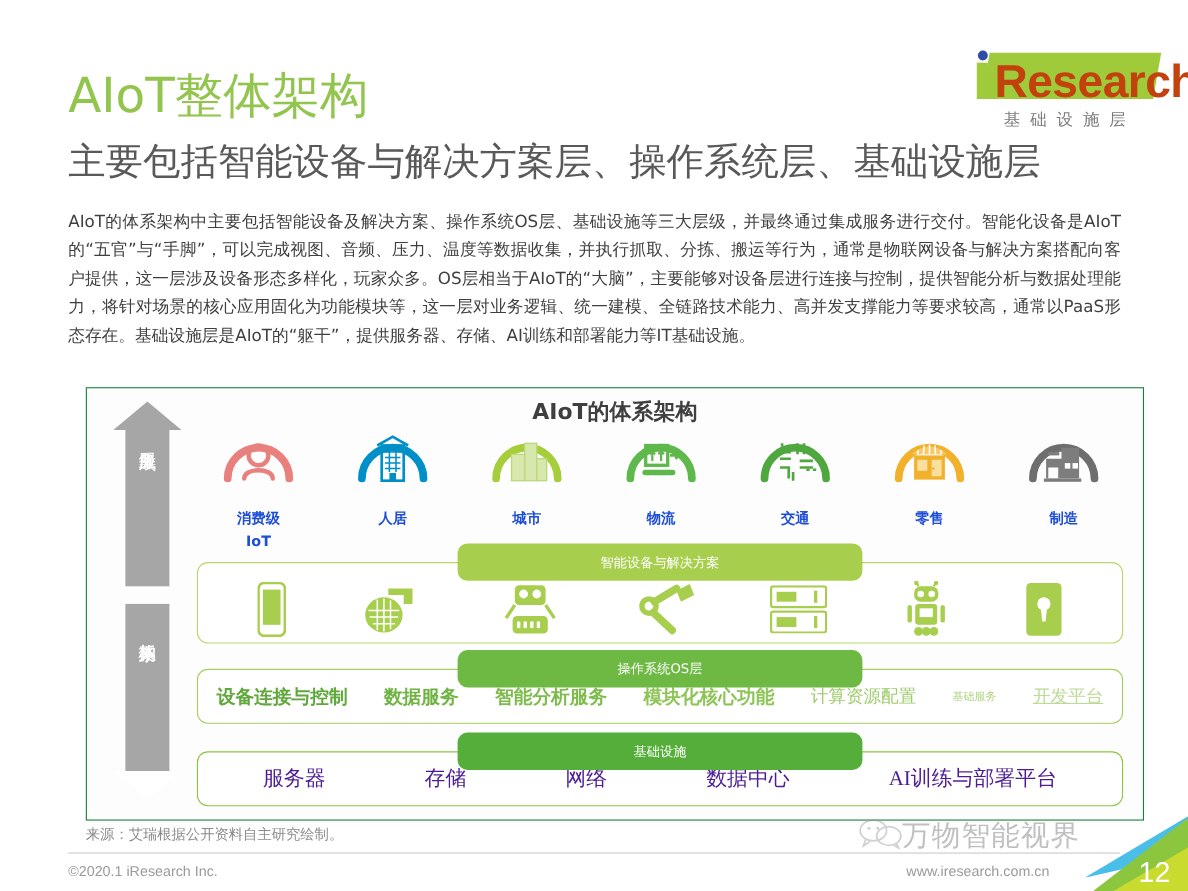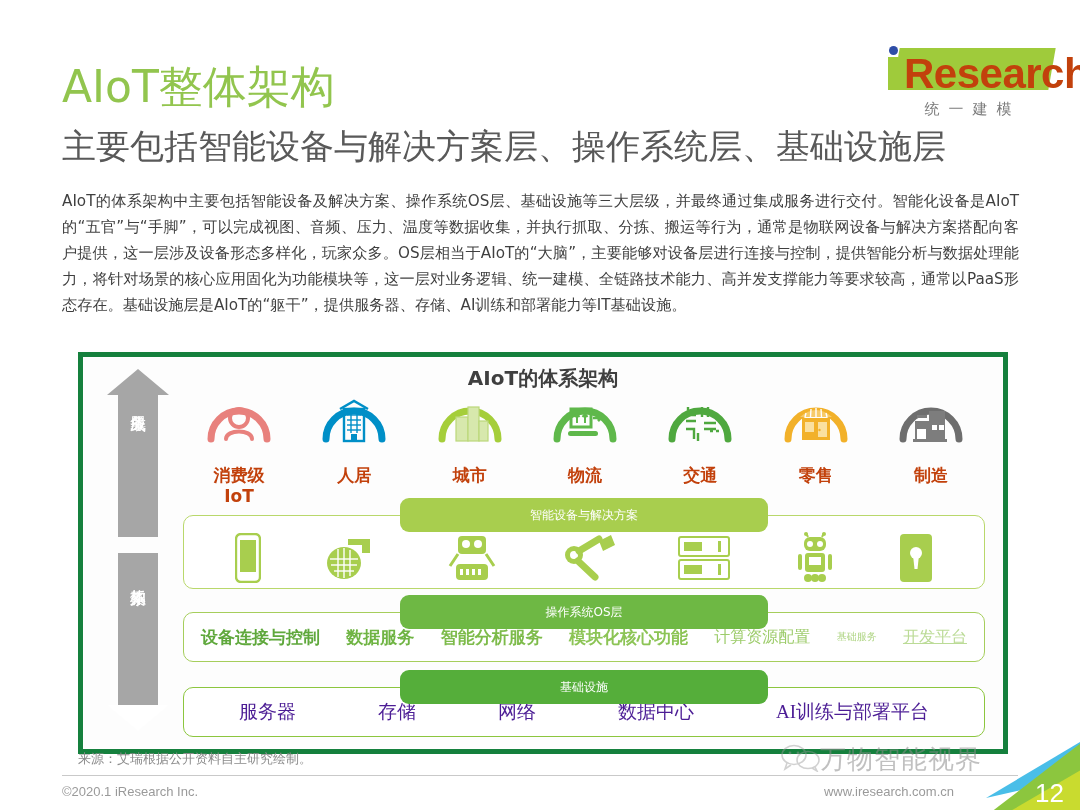--- a/index.html
+++ b/index.html
@@ -54,22 +54,23 @@
     position:absolute;left:62px;top:188px;width:957px;
     font-size:15.2px;line-height:26px;color:#3f3f3f;
     font-family:"DejaVu Sans",sans-serif;
     text-align:justify;
   }
 
   
   .diagram{
     position:absolute;left:78px;top:352px;width:920px;height:392px;
     background:#fdfdfd;
-    border:5px solid #15803d;
+    border:1px solid #15803d;
     box-shadow:0 0 0 1px #ffffff inset;
+    padding-left:40px;
   }
   .diagram-title{
     position:absolute;left:0;right:0;top:8px;text-align:center;
     font-size:20px;font-weight:bold;color:#3f3f3f;
     font-family:"DejaVu Sans",sans-serif;
   }
 
   
   .vbar{position:absolute;left:24px;width:62px;}
   .vbar .shaft{position:absolute;left:11px;width:40px;background:#A6A6A6;}
@@ -105,21 +106,21 @@
   .scenarios{
     position:absolute;left:100px;top:30px;right:16px;height:135px;
     display:flex;justify-content:space-between;align-items:flex-start;
   }
   .scen{width:112px;text-align:center;}
   .ring{
     position:relative;width:72px;height:72px;margin:0 auto;
   }
   .ring svg{display:block;}
   .scen-label{
-    margin-top:6px;font-size:17px;font-weight:bold;color:#c2410c;
+    margin-top:6px;font-size:13px;font-weight:bold;color:#1d4ed8;
     font-family:"DejaVu Sans",sans-serif;line-height:21px;
   }
 
   
   .band{
     position:absolute;left:100px;right:18px;
     border:1.6px solid #B9D86B;border-radius:10px;background:#ffffff;
   }
   .band-devices{top:158px;height:72px;}
   .band-os{top:255px;height:48px;border-color:#A6CE5C;}
@@ -218,21 +219,21 @@
 
 <div class="page">
 
   <div class="logo">
     <div class="logo-mark">
       <div class="logo-parallelogram"></div>
       <div class="logo-dot"></div>
       <div class="logo-i" style="color:transparent;">i</div>
       <div class="logo-text">Research</div>
     </div>
-    <div class="logo-cn">统一建模</div>
+    <div class="logo-cn">基础设施层</div>
   </div>
 
   <div class="title-main">AIoT整体架构</div>
   <div class="title-sub">主要包括智能设备与解决方案层、操作系统层、基础设施层</div>
 
   <div class="body-copy">AIoT的体系架构中主要包括智能设备及解决方案、操作系统OS层、基础设施等三大层级，并最终通过集成服务进行交付。智能化设备是AIoT的“五官”与“手脚”，可以完成视图、音频、压力、温度等数据收集，并执行抓取、分拣、搬运等行为，通常是物联网设备与解决方案搭配向客户提供，这一层涉及设备形态多样化，玩家众多。OS层相当于AIoT的“大脑”，主要能够对设备层进行连接与控制，提供智能分析与数据处理能力，将针对场景的核心应用固化为功能模块等，这一层对业务逻辑、统一建模、全链路技术能力、高并发支撑能力等要求较高，通常以PaaS形态存在。基础设施层是AIoT的“躯干”，提供服务器、存储、AI训练和部署能力等IT基础设施。</div>
 
   <div class="diagram">
     <div class="diagram-title">AIoT的体系架构</div>
 

